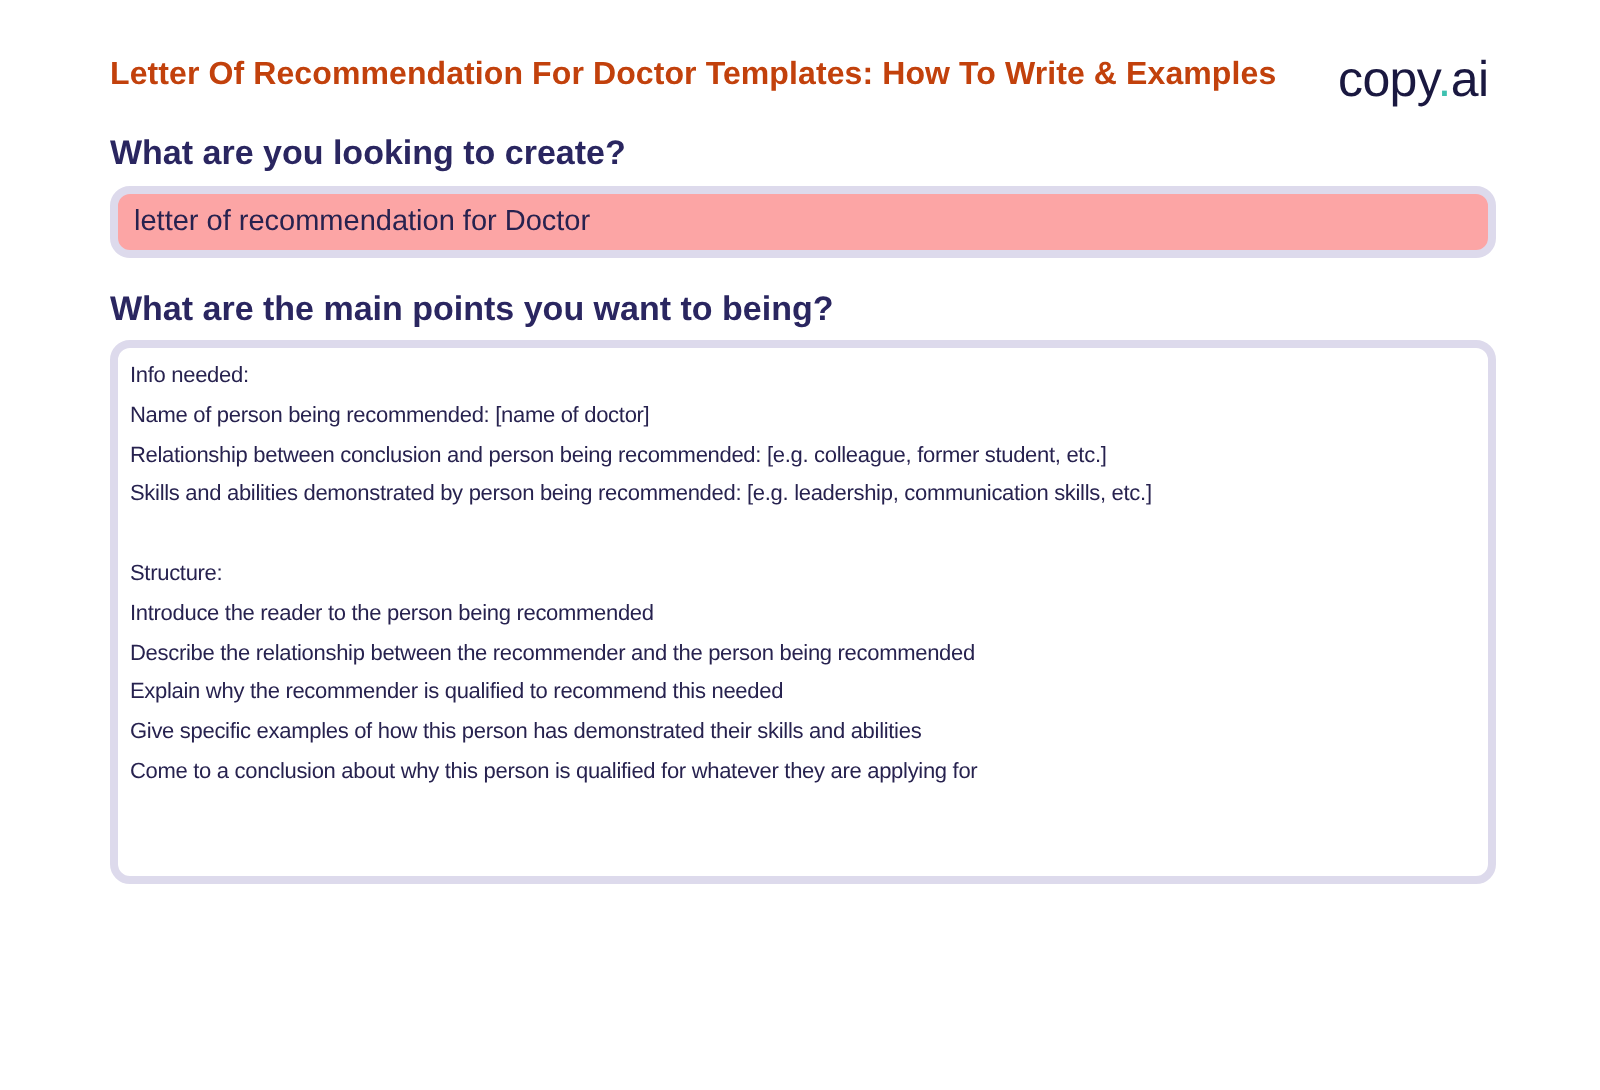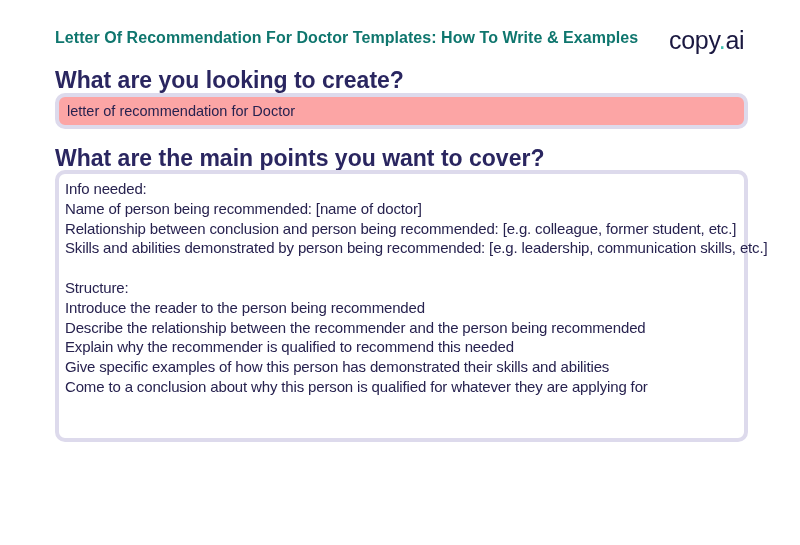--- a/index.html
+++ b/index.html
@@ -2,63 +2,63 @@
 <html><head>
   <meta charset="utf-8">
   <style>
     html, body { margin: 0; padding: 0; }
     body {
       width: 800px; height: 545px; background: #ffffff; position: relative; overflow: hidden;
       font-family: "Liberation Sans", "DejaVu Sans", sans-serif; color: #2b2557;
     }
     .page-title {
       position: absolute; left: 55px; top: 29px;
-      font-size: 16px; font-weight: bold; color: #0f766e; letter-spacing: 0.05px;
+      font-size: 16px; font-weight: bold; color: #c2410c; letter-spacing: 0.05px;
     }
     .logo {
       position: absolute; left: 669px; top: 26px;
       font-size: 25px; font-weight: normal; color: #1a1840; letter-spacing: -0.3px;
     }
     .logo .dot { color: #3fc1b0; }
     .q-label {
-      position: absolute; left: 55px; font-size: 23px; font-weight: bold; color: #2a2660;
+      position: absolute; left: 55px; font-size: 17px; font-weight: bold; color: #2a2660;
     }
     .q1 { top: 67px; }
     .q2 { top: 145px; }
     .input-box {
       position: absolute; left: 55px; top: 93px; width: 685px; height: 28px;
       border: 4px solid #dddaec; border-radius: 10px; background: #fca5a5;
       display: flex; align-items: center;
     }
     .input-value { padding-left: 8px; font-size: 14.5px; color: #27224f; }
     .textarea-box {
       position: absolute; left: 55px; top: 170px; width: 685px; height: 264px;
       border: 4px solid #dddaec; border-radius: 10px; background: #fff;
       box-sizing: content-box;
     }
     .lines { padding: 5px 0 0 6px; margin: 0; list-style: none; }
     .lines li {
-      font-size: 15px; line-height: 19.8px; height: 19.8px; color: #27224f;
+      font-size: 11px; line-height: 19.8px; height: 19.8px; color: #27224f;
       white-space: nowrap; letter-spacing: -0.15px;
     }
   </style>
 </head>
 <body>
 
 <div class="page-title">Letter Of Recommendation For Doctor Templates: How To Write &amp; Examples</div>
 
 <div class="logo"><span>copy</span><span class="dot">.</span><span>ai</span></div>
 
 <div class="q-label q1">What are you looking to create?</div>
 
 <div class="input-box">
   <span class="input-value">letter of recommendation for Doctor</span>
 </div>
 
-<div class="q-label q2">What are the main points you want to cover?</div>
+<div class="q-label q2">What are the main points you want to being?</div>
 
 <div class="textarea-box">
   <ul class="lines">
     <li>Info needed:</li>
     <li>Name of person being recommended: [name of doctor]</li>
     <li>Relationship between conclusion and person being recommended: [e.g. colleague, former student, etc.]</li>
     <li>Skills and abilities demonstrated by person being recommended: [e.g. leadership, communication skills, etc.]</li>
     <li></li>
     <li>Structure:</li>
     <li>Introduce the reader to the person being recommended</li>

